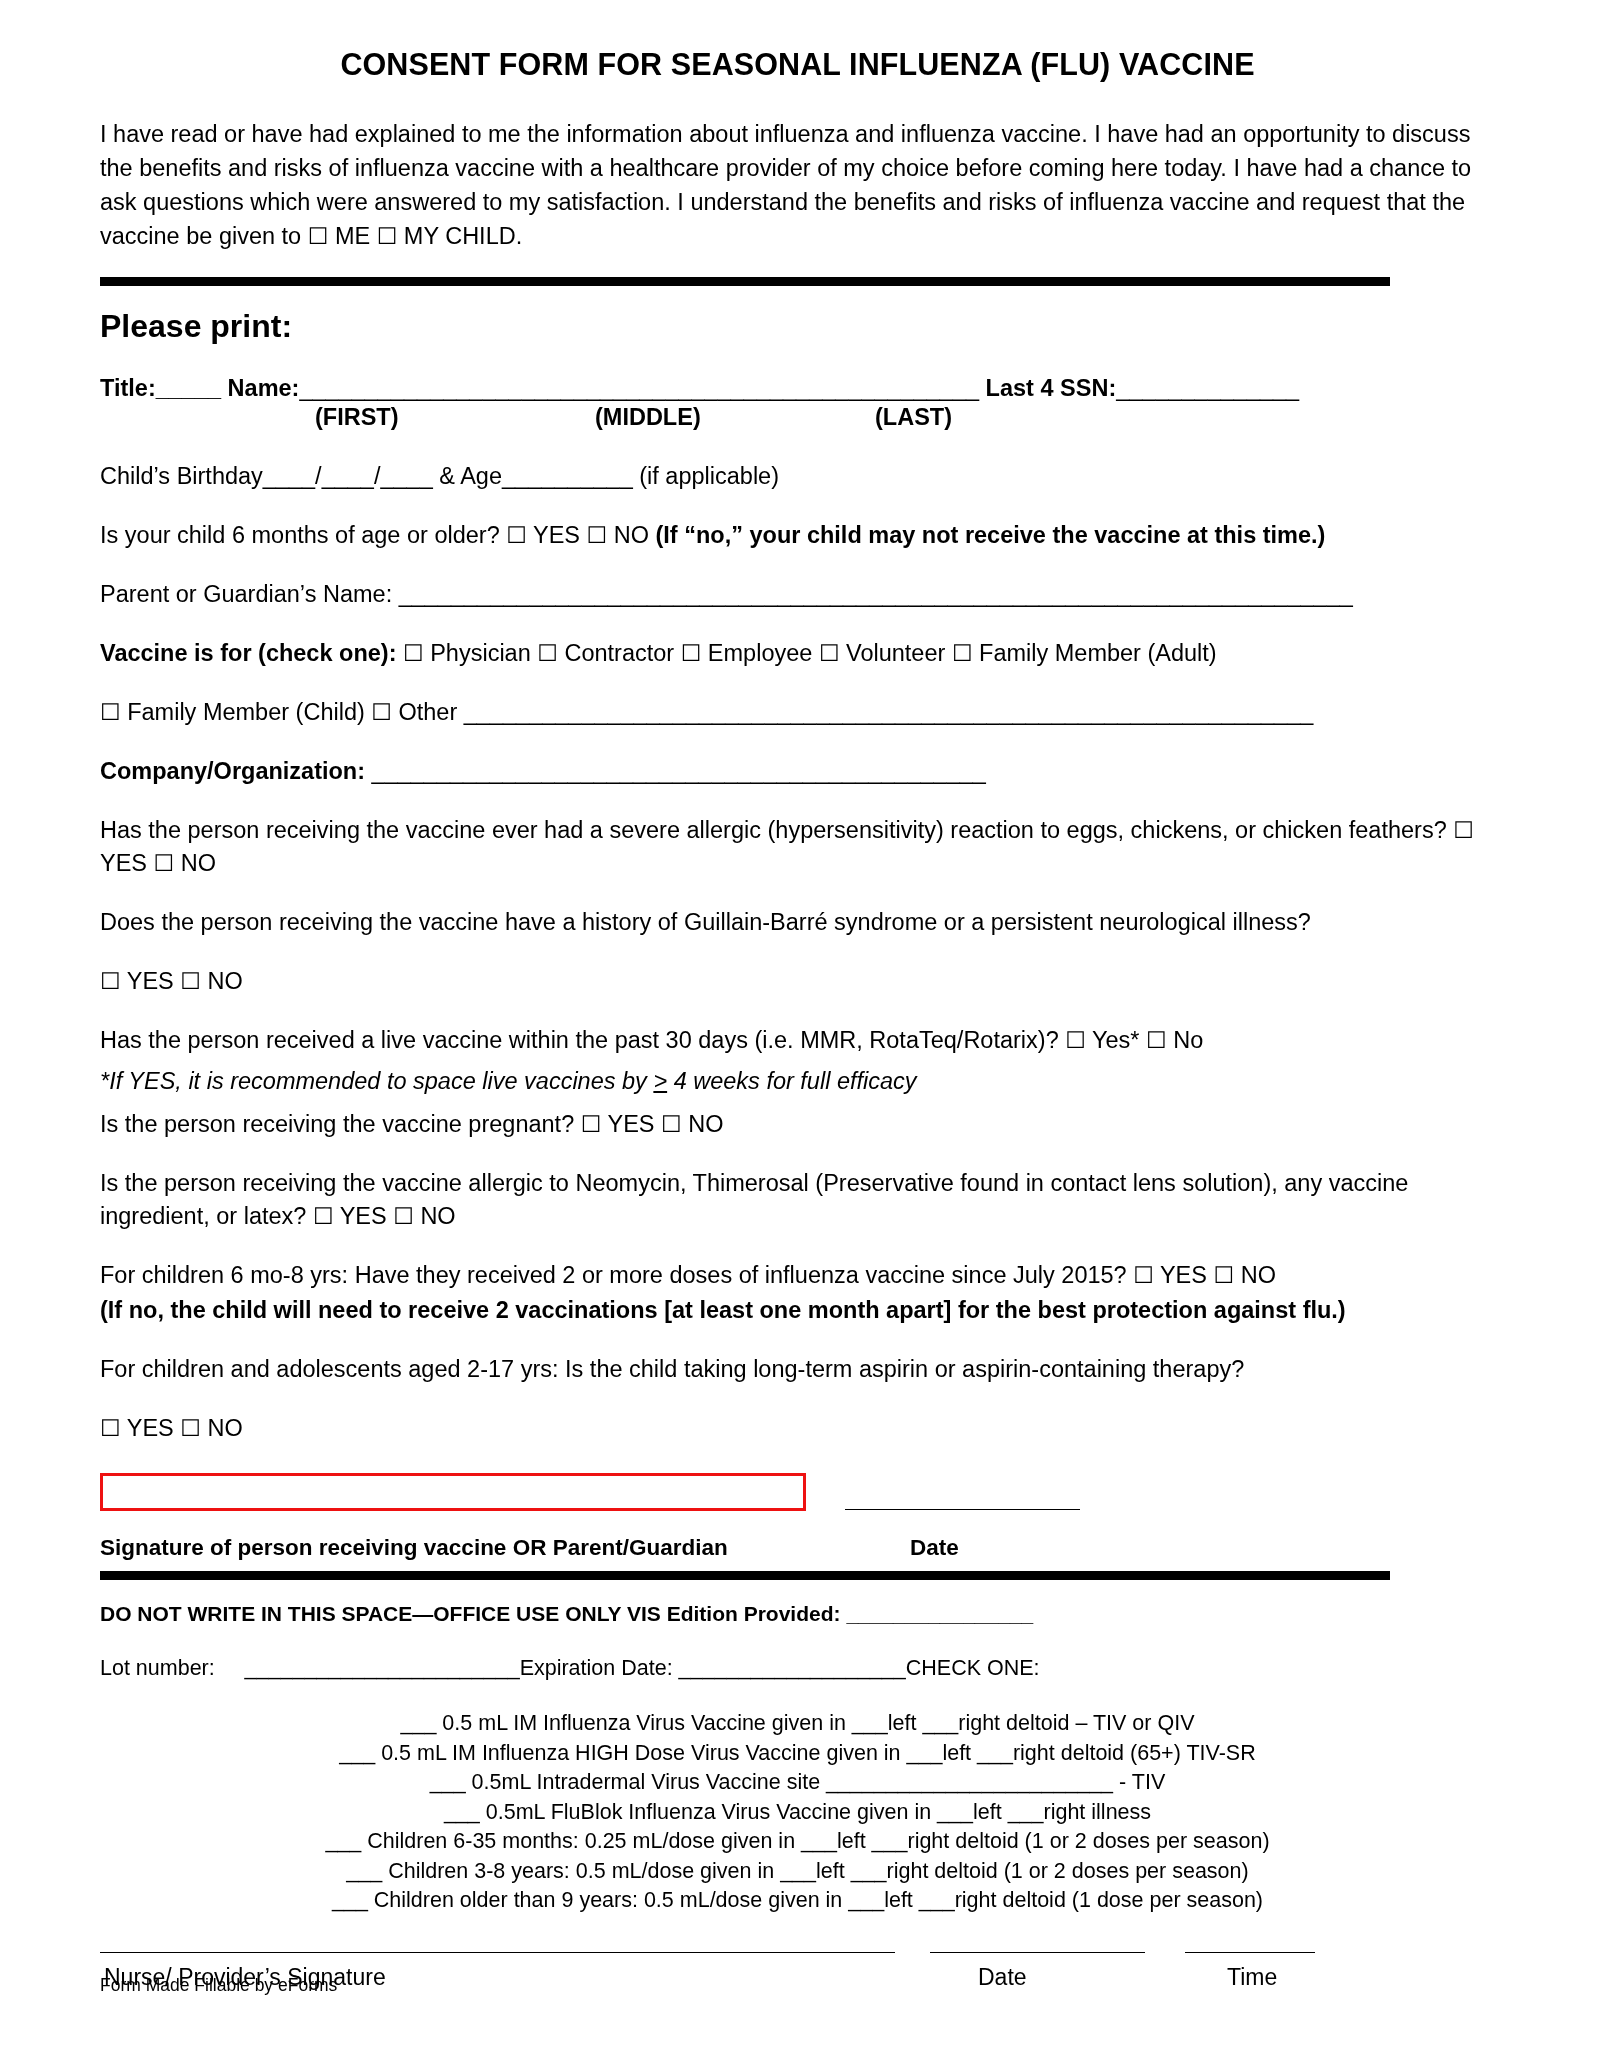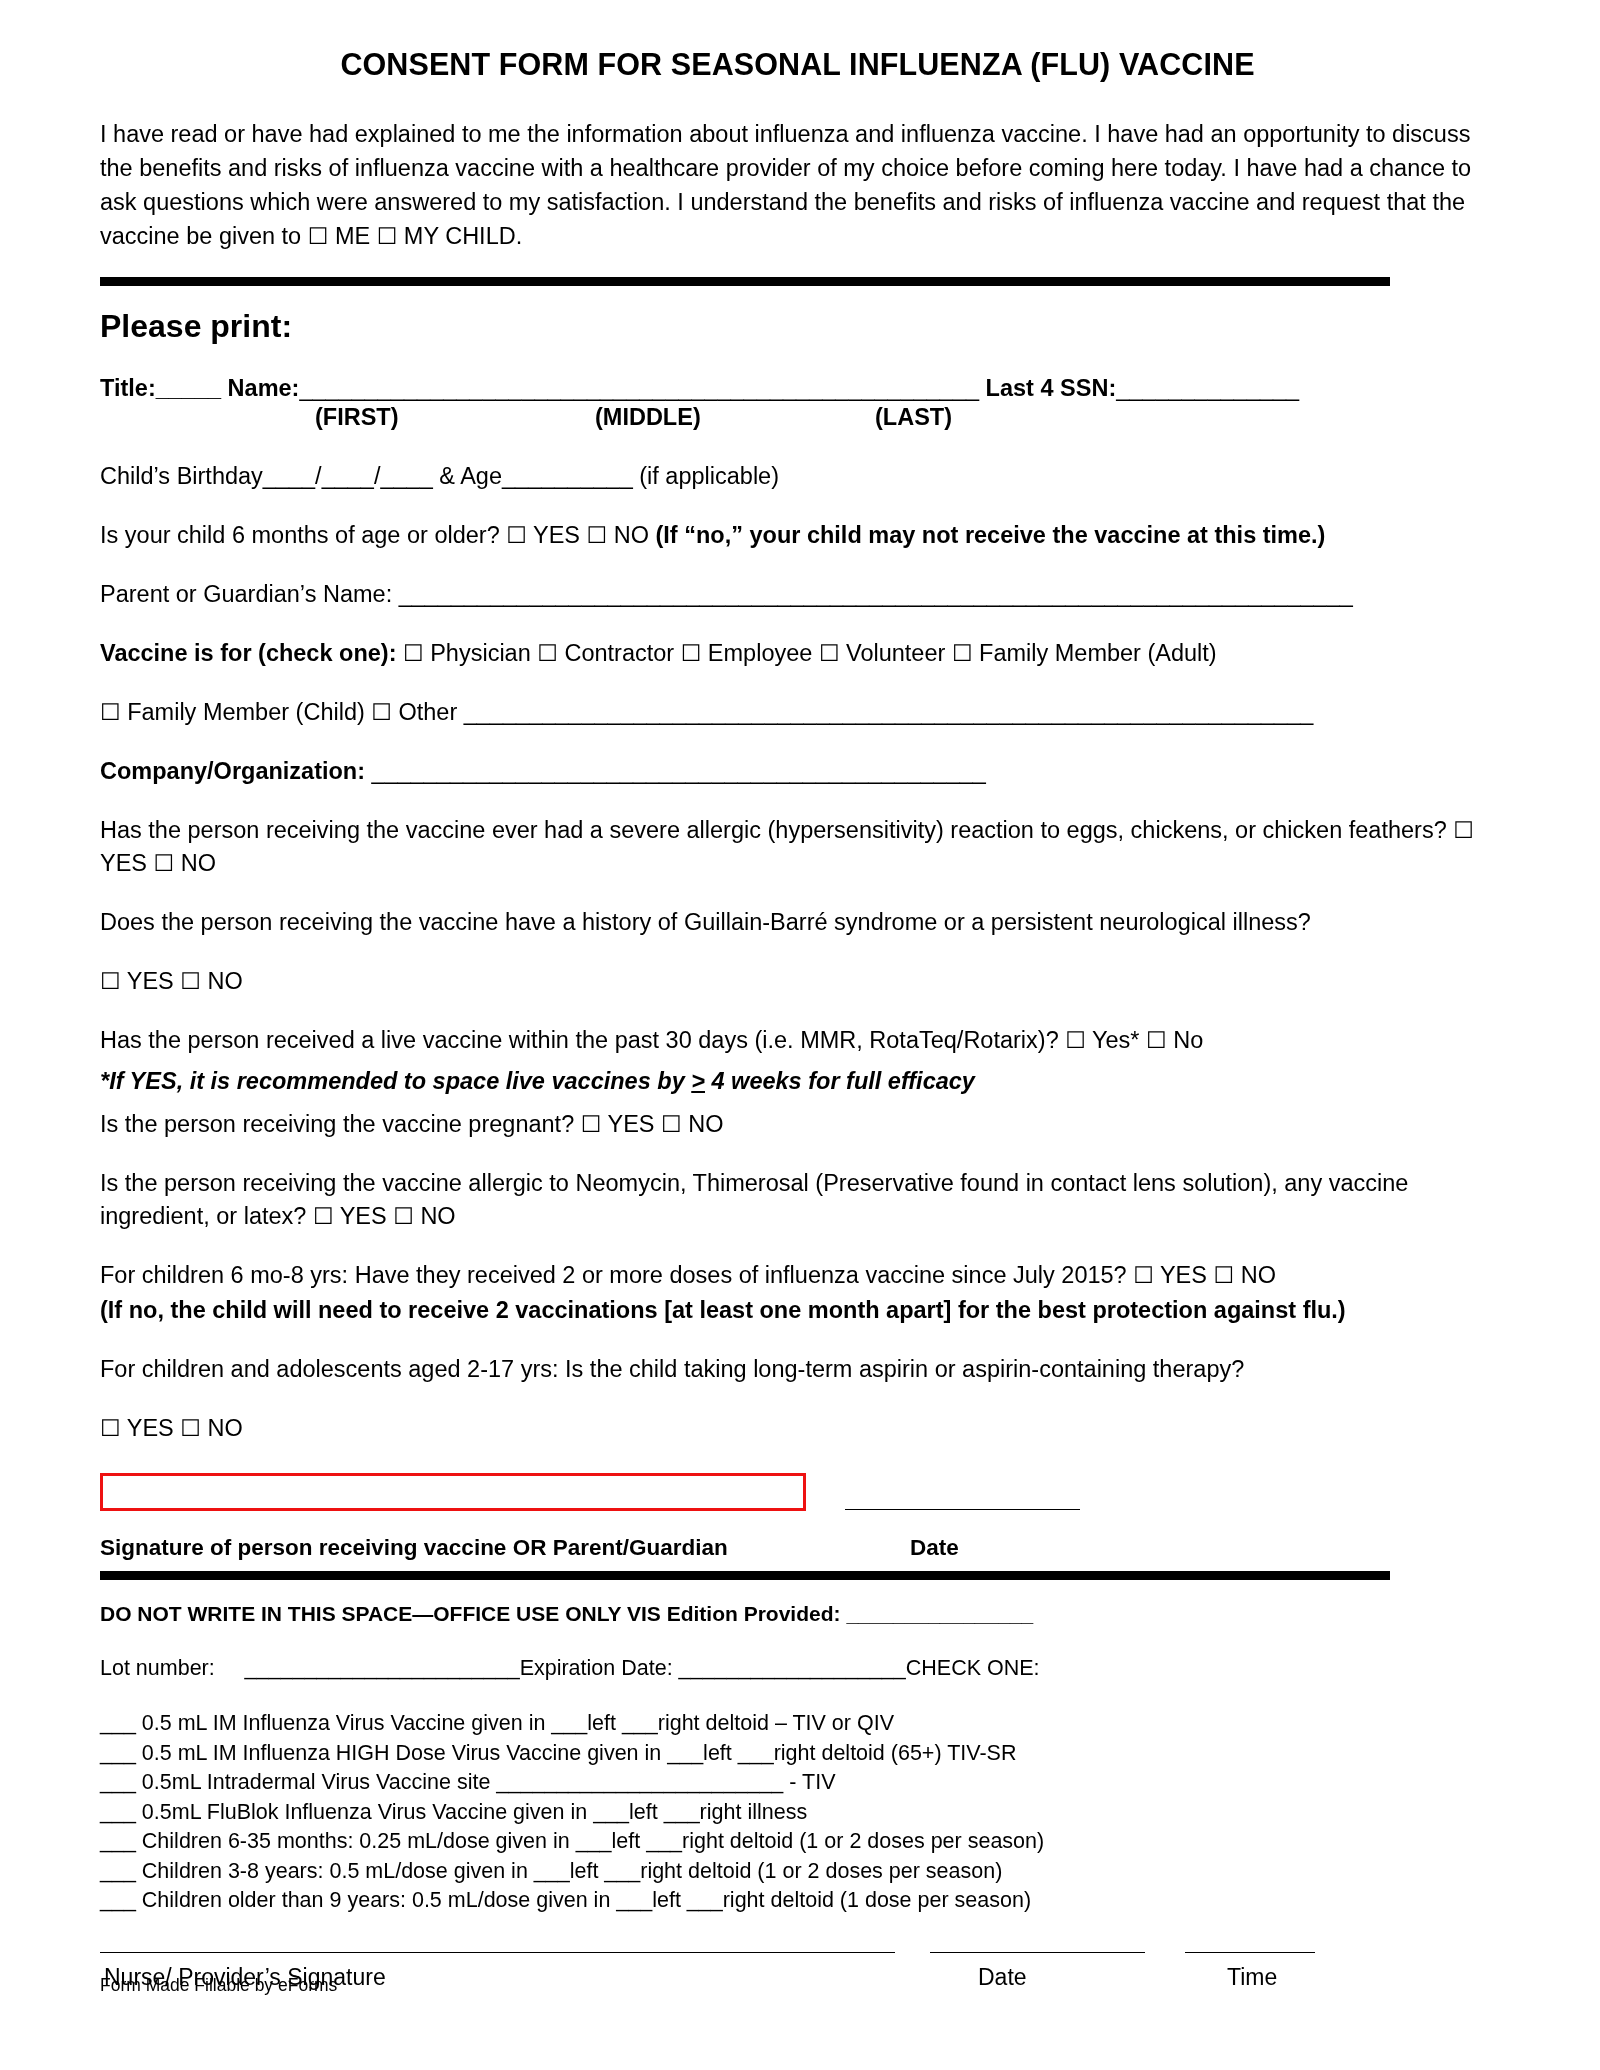--- a/index.html
+++ b/index.html
@@ -62,21 +62,21 @@
 
   .row {
     font-size: 23.5px;
     line-height: 33px;
     margin-top: 26px;
     white-space: nowrap;
   }
   .row.wrap { white-space: normal; }
 
   .b { font-weight: bold; }
-  .bi { font-weight: bold; font-style: italic; }
+  .bi { font-weight: normal; font-style: italic; }
   .u { text-decoration: underline; }
 
   .cb {
     font-size: 23px;
     line-height: 1;
   }
 
   .namerow {
     margin-top: 30px;
     font-size: 23.5px;
@@ -100,21 +100,21 @@
   .lotrow {
     font-size: 21.5px;
     margin-top: 30px;
     white-space: nowrap;
   }
   .doselist {
     font-size: 21.5px;
     line-height: 29.5px;
     margin-top: 28px;
   }
-  .doselist div { white-space: nowrap; }
+  .doselist div { white-space: nowrap; text-align: center; }
 
   .sigbox-wrap {
     position: relative;
     margin-top: 28px;
     height: 60px;
   }
   .redbox {
     position: absolute;
     left: 0;
     top: 0;

